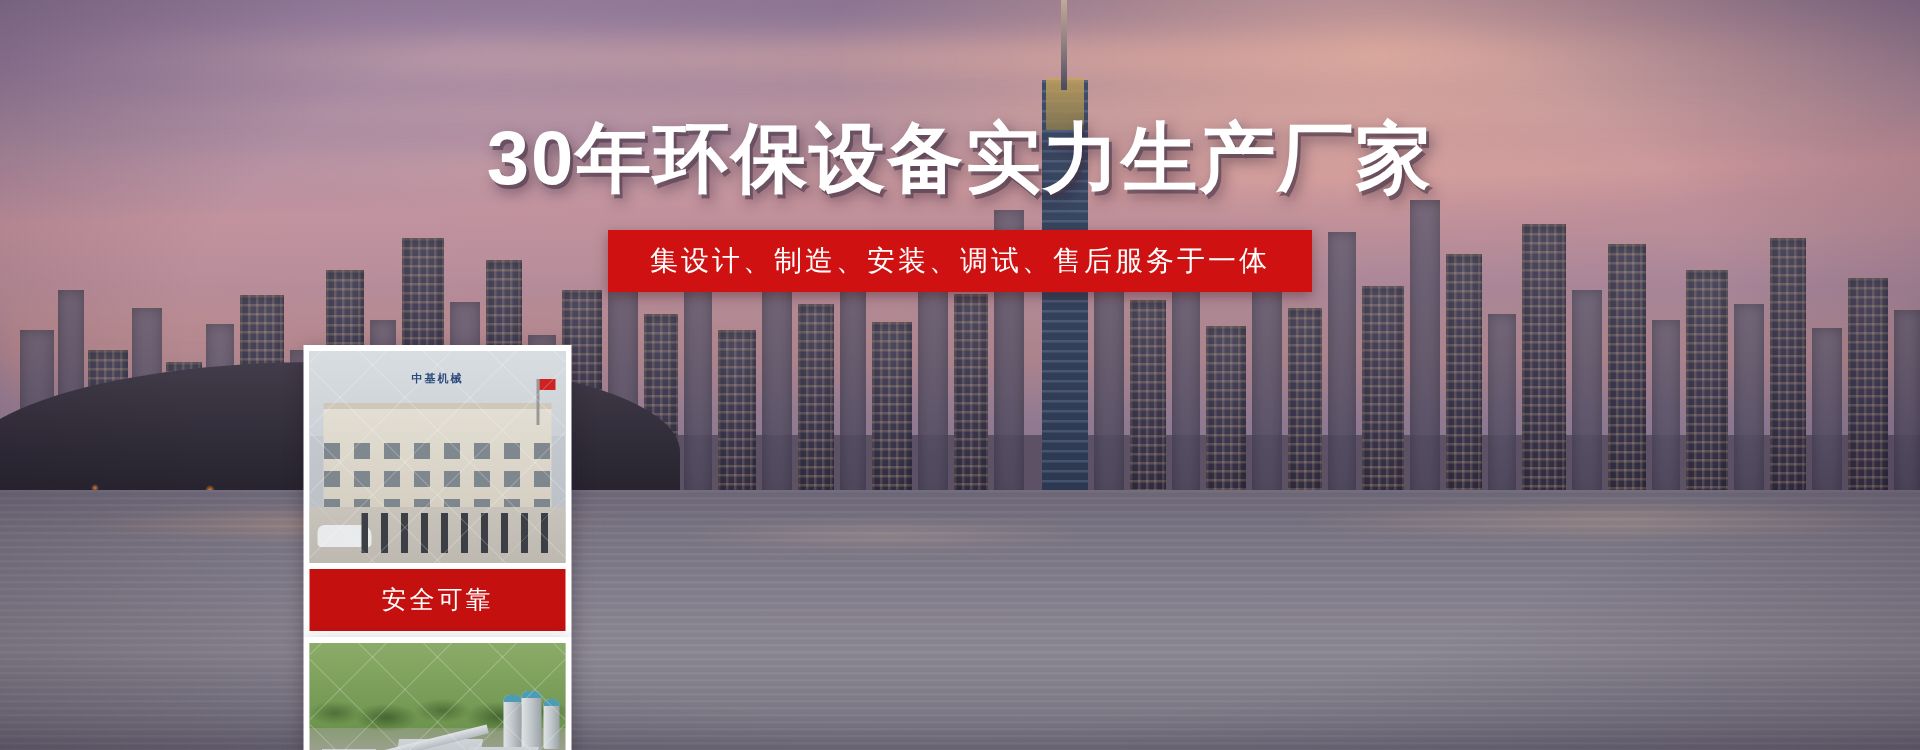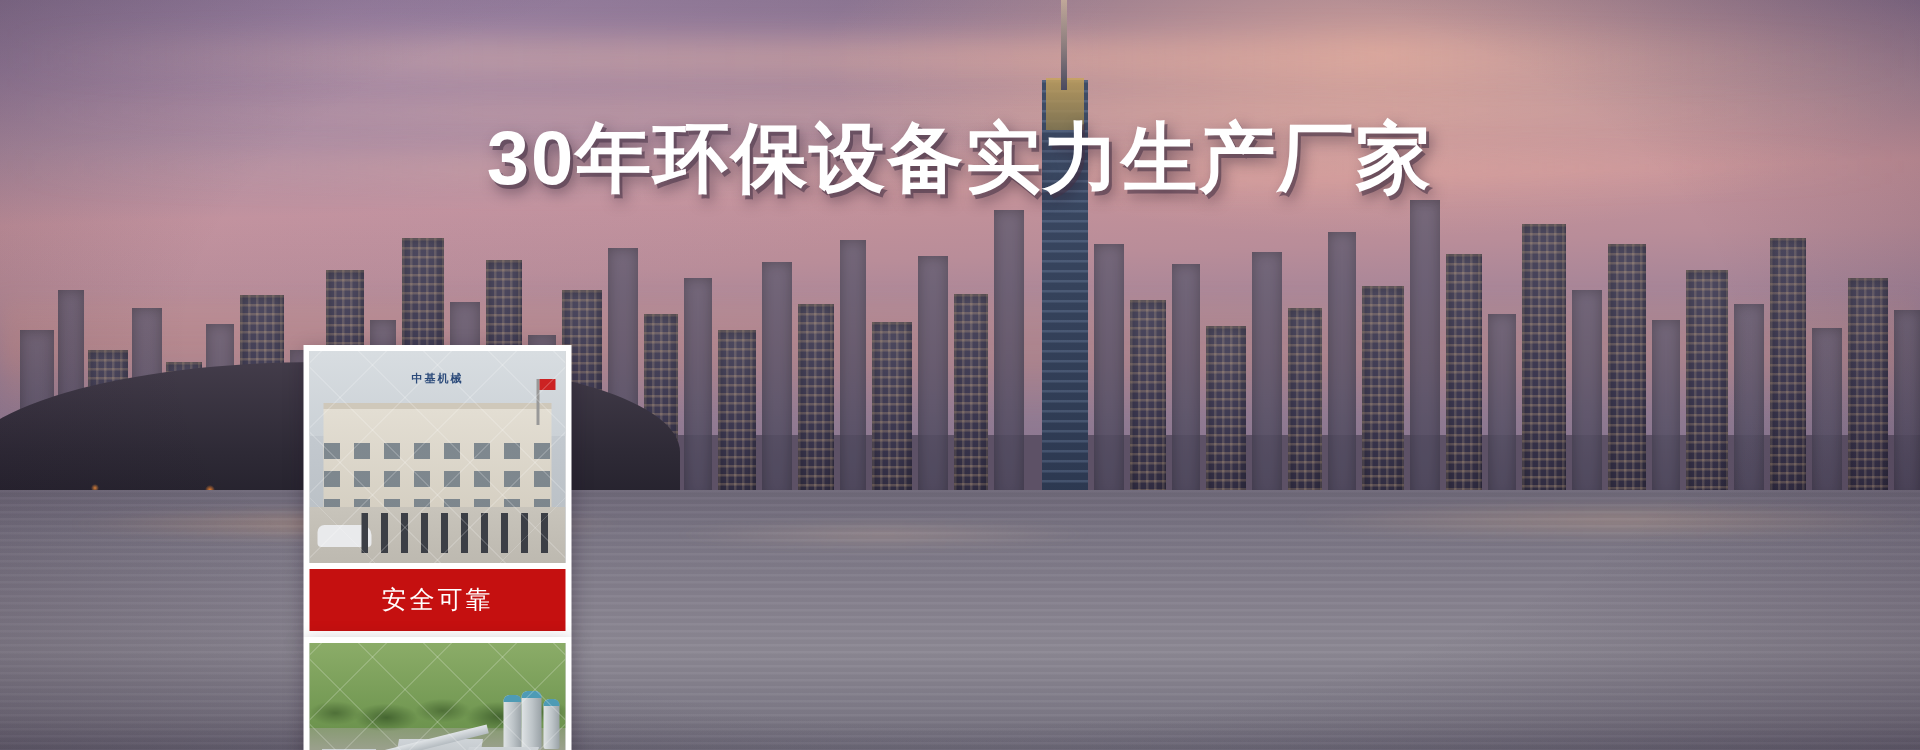--- a/index.html
+++ b/index.html
@@ -410,20 +410,23 @@
   <div class="hill-lights"></div>
 
   <div class="water">
     <div class="water-shimmer"></div>
   </div>
 
   <div class="headline-wrap">
     <h1 class="headline">30年环保设备实力生产厂家</h1>
   </div>
 
+  <div class="subtitle-wrap">
+    <div class="subtitle-bar">集设计、制造、安装、调试、售后服务于一体</div>
+  </div>
 
   <div class="cards">
 
     <div class="card">
       <div class="card-photo">
         <div class="ph-building">
           <div class="b-sky"></div>
           <div class="b-body">
             <div class="b-win-row" style="top:34px;"></div>
             <div class="b-win-row" style="top:62px;"></div>

